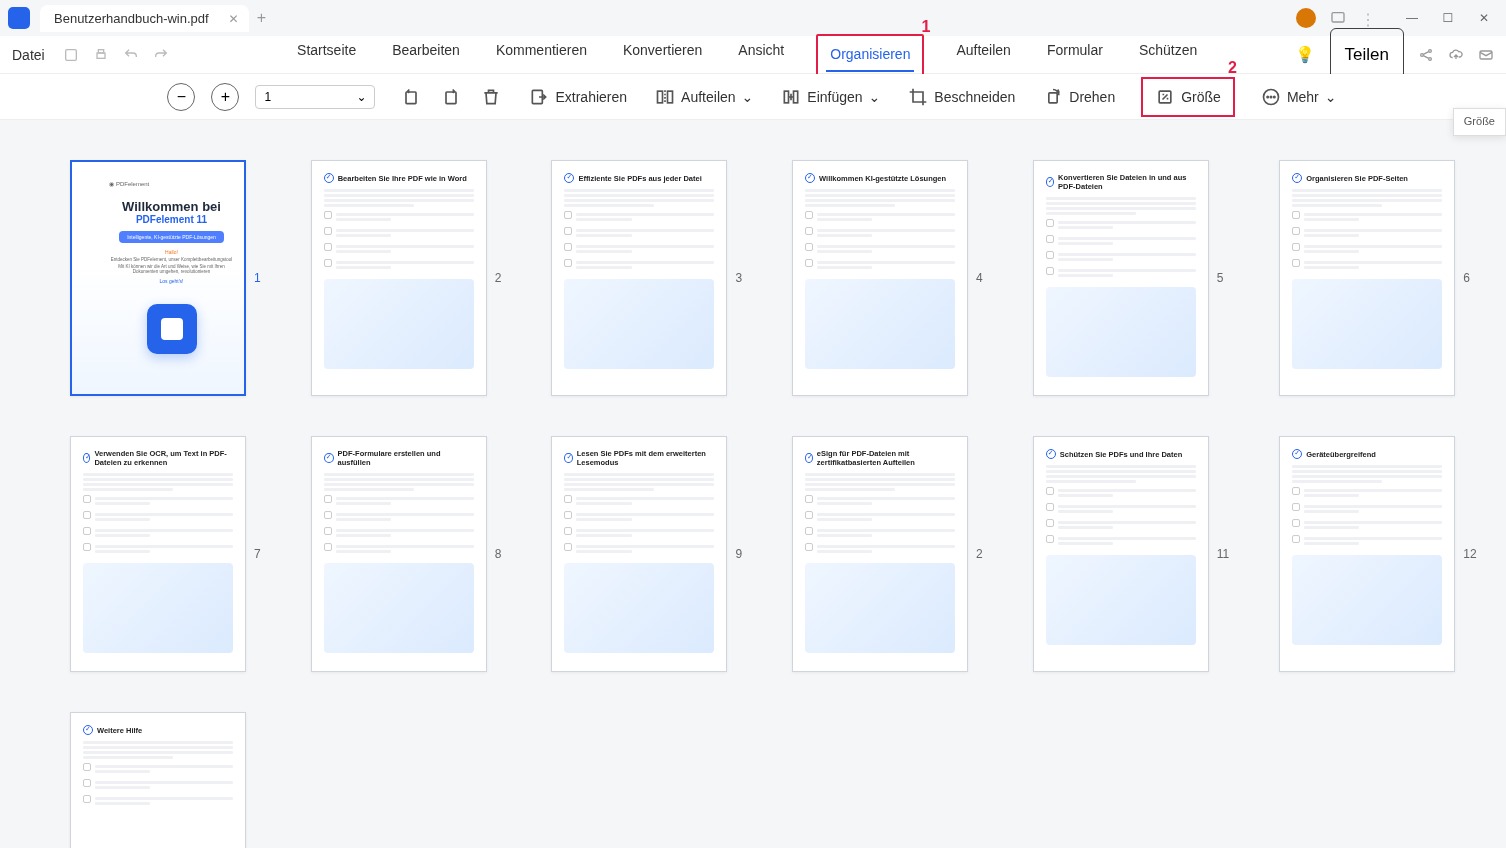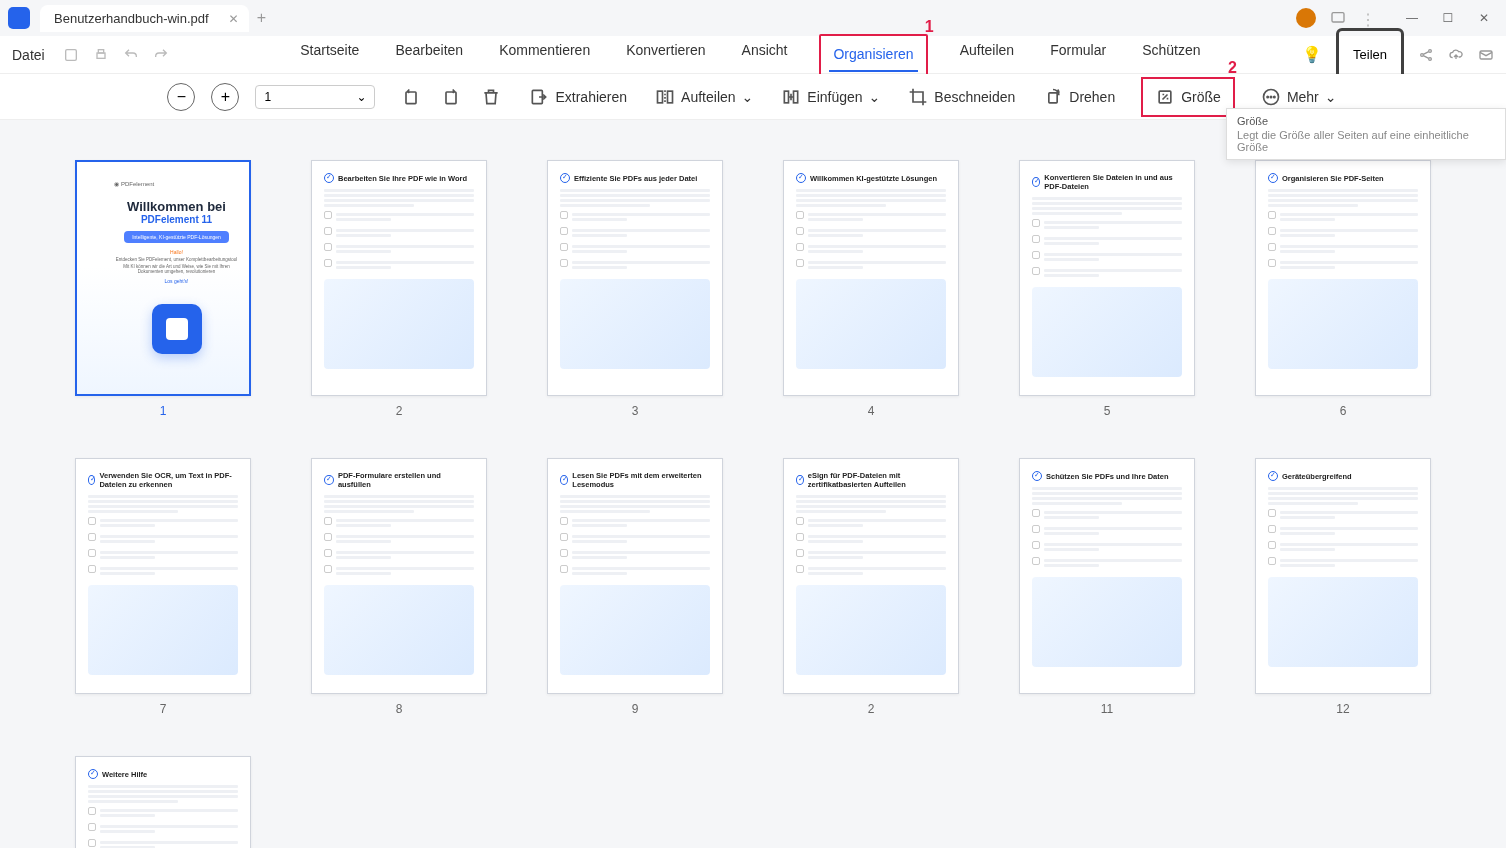--- a/index.html
+++ b/index.html
@@ -21,41 +21,41 @@
 .menubar { height: 38px; background: #fff; display: flex; align-items: center; padding: 0 12px; border-bottom: 1px solid #eee; }
 .file-menu { font-size: 14px; color: #333; margin-right: 18px; }
 .mini-icons { display: flex; gap: 14px; margin-right: 30px; }
 .mini-icon { width: 16px; height: 16px; color: #bbb; }
 .main-tabs { display: flex; gap: 28px; flex: 1; justify-content: center; }
 .main-tab { font-size: 14px; color: #333; padding: 8px 4px; cursor: pointer; }
 .main-tab.active { color: #2563eb; border-bottom: 2px solid #2563eb; }
 .highlight-box { border: 2px solid #e11d48; border-radius: 2px; padding: 2px 8px; position: relative; }
 .annotation-1 { position: absolute; top: -18px; right: -8px; color: #e11d48; font-weight: bold; font-size: 16px; }
 .menubar-right { display: flex; align-items: center; gap: 14px; }
-.share-btn { border: 3px solid #404040; border-radius: 6px; padding: 16px 14px; font-size: 13px; }
+.share-btn { border: 1px solid #404040; border-radius: 6px; padding: 16px 14px; font-size: 17px; }
 .bulb { color: #ccc; }
 
 
 .toolbar { height: 46px; background: #fff; display: flex; align-items: center; justify-content: center; gap: 24px; border-bottom: 1px solid #eee; position: relative; }
 .tool-group { display: flex; align-items: center; gap: 16px; }
 .zoom-btn { width: 28px; height: 28px; border: 1.5px solid #666; border-radius: 50%; display: flex; align-items: center; justify-content: center; font-size: 16px; }
 .page-input { width: 120px; height: 24px; border: 1px solid #ccc; border-radius: 4px; padding: 0 8px; font-size: 12px; display: flex; align-items: center; justify-content: space-between; }
 .tool-btn { display: flex; align-items: center; gap: 6px; font-size: 14px; color: #333; cursor: pointer; padding: 4px 2px; }
 .tool-icon { width: 20px; height: 20px; display: flex; align-items: center; justify-content: center; }
 .tool-highlight { border: 2px solid #e11d48; padding: 4px 10px; position: relative; }
 .annotation-2 { position: absolute; top: -20px; right: -4px; color: #e11d48; font-weight: bold; font-size: 16px; }
 
 
 .tooltip { position: absolute; right: 0; top: 108px; background: #fff; border: 1px solid #ddd; box-shadow: 0 2px 8px rgba(0,0,0,0.1); padding: 6px 10px; font-size: 11px; color: #888; z-index: 10; max-width: 280px; }
 .tooltip-title { color: #555; font-weight: 500; margin-bottom: 2px; }
 
 
 .thumb-area { padding: 40px 70px; height: calc(100% - 120px); overflow: auto; }
 .thumb-grid { display: grid; grid-template-columns: repeat(6, 1fr); gap: 40px 50px; }
-.thumb-cell { display: flex; flex-direction: column; align-items: center; gap: 8px; }
+.thumb-cell { display: flex; align-items: center; gap: 8px; }
 .thumb { width: 176px; height: 236px; background: #fff; border: 1px solid #d0d4dc; box-shadow: 0 1px 3px rgba(0,0,0,0.06); padding: 12px; font-size: 7px; color: #444; overflow: hidden; position: relative; }
 .thumb.selected { border: 2px solid #2563eb; padding-left: 37px; }
 .thumb-num { font-size: 12px; color: #666; }
 .thumb-num.selected { color: #2563eb; }
 .thumb-head { display: flex; align-items: center; gap: 4px; margin-bottom: 6px; }
 .thumb-check { width: 10px; height: 10px; border: 1.5px solid #2563eb; border-radius: 50%; position: relative; }
 .thumb-check::after { content: '✓'; color: #2563eb; font-size: 7px; position: absolute; top: -1px; left: 1px; }
 .thumb-title { font-weight: bold; font-size: 7.5px; color: #222; }
 .thumb-line { height: 3px; background: #eef0f4; margin: 2px 0; border-radius: 1px; }
 .thumb-line.sm { width: 60%; }
@@ -254,21 +254,20 @@
           <circle cx="16" cy="12" r="0.8" fill="#555"></circle>
         </svg>
       </div>
       <span>Mehr</span>
       <span>⌄</span>
     </div>
 </div>
 
 <div class="tooltip">
   <div class="tooltip-title">Größe</div>
-  <div>Legt die Größe aller Seiten auf eine einheitliche Größe</div>
 </div>
 
 <div class="thumb-area">
   <div class="thumb-grid" id="thumb-grid">
       <div class="thumb-cell">
         <div class="thumb selected p1"><div class="p1-logo">◉ PDFelement</div><div class="p1-h1">Willkommen bei</div><div class="p1-h2">PDFelement 11</div><div class="p1-badge">Intelligente, KI-gestützte PDF-Lösungen</div><div class="p1-sub">Hallo!</div><div class="p1-text">Entdecken Sie PDFelement, unser Komplettbearbeitungstool</div><div class="p1-text">Mit KI können wir die Art und Weise, wie Sie mit Ihren Dokumenten umgehen, revolutionieren</div><div class="p1-link">Los geht's!</div><div class="p1-icon"></div></div>
         <div class="thumb-num selected">1</div>
       </div>
       <div class="thumb-cell">
         <div class="thumb">

